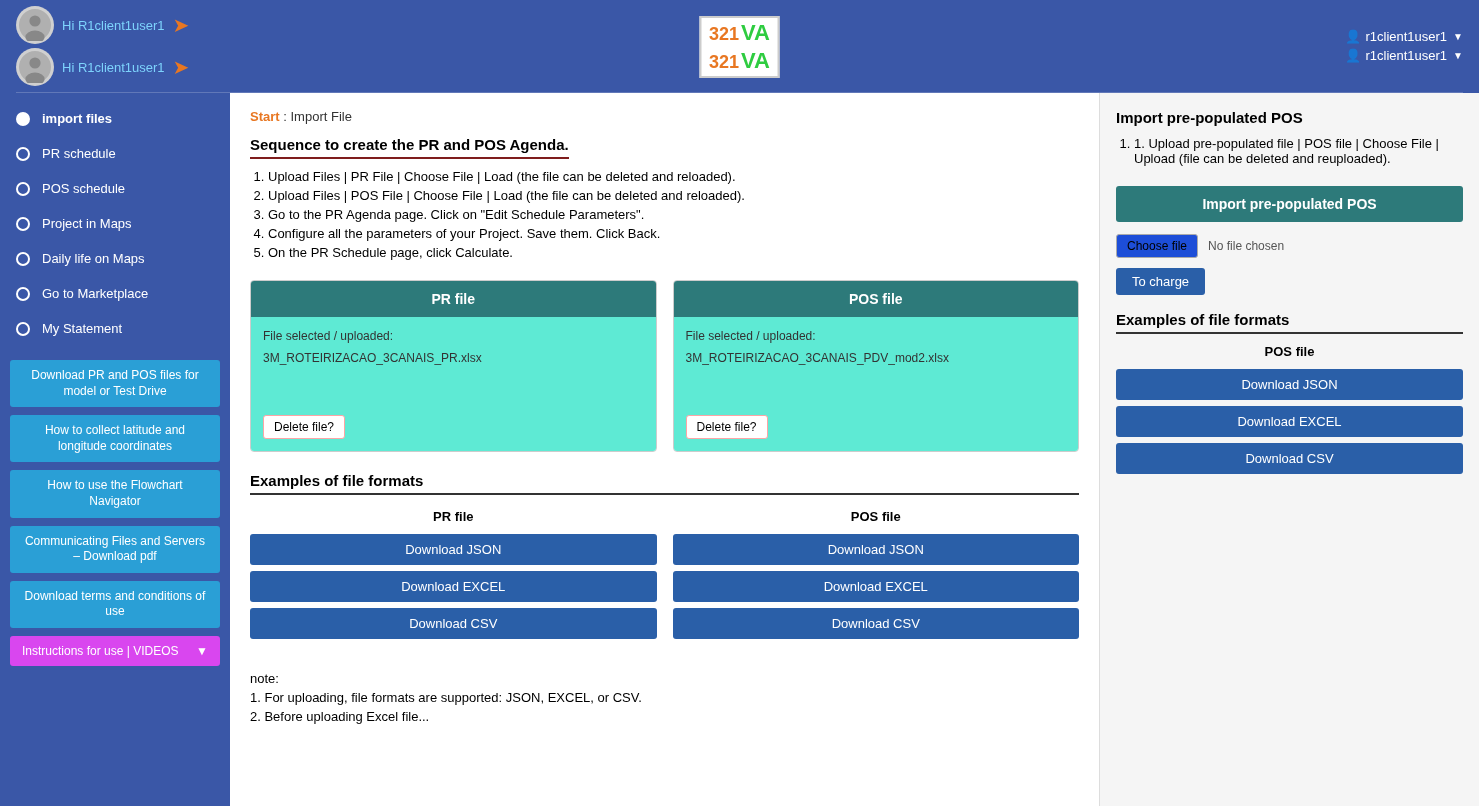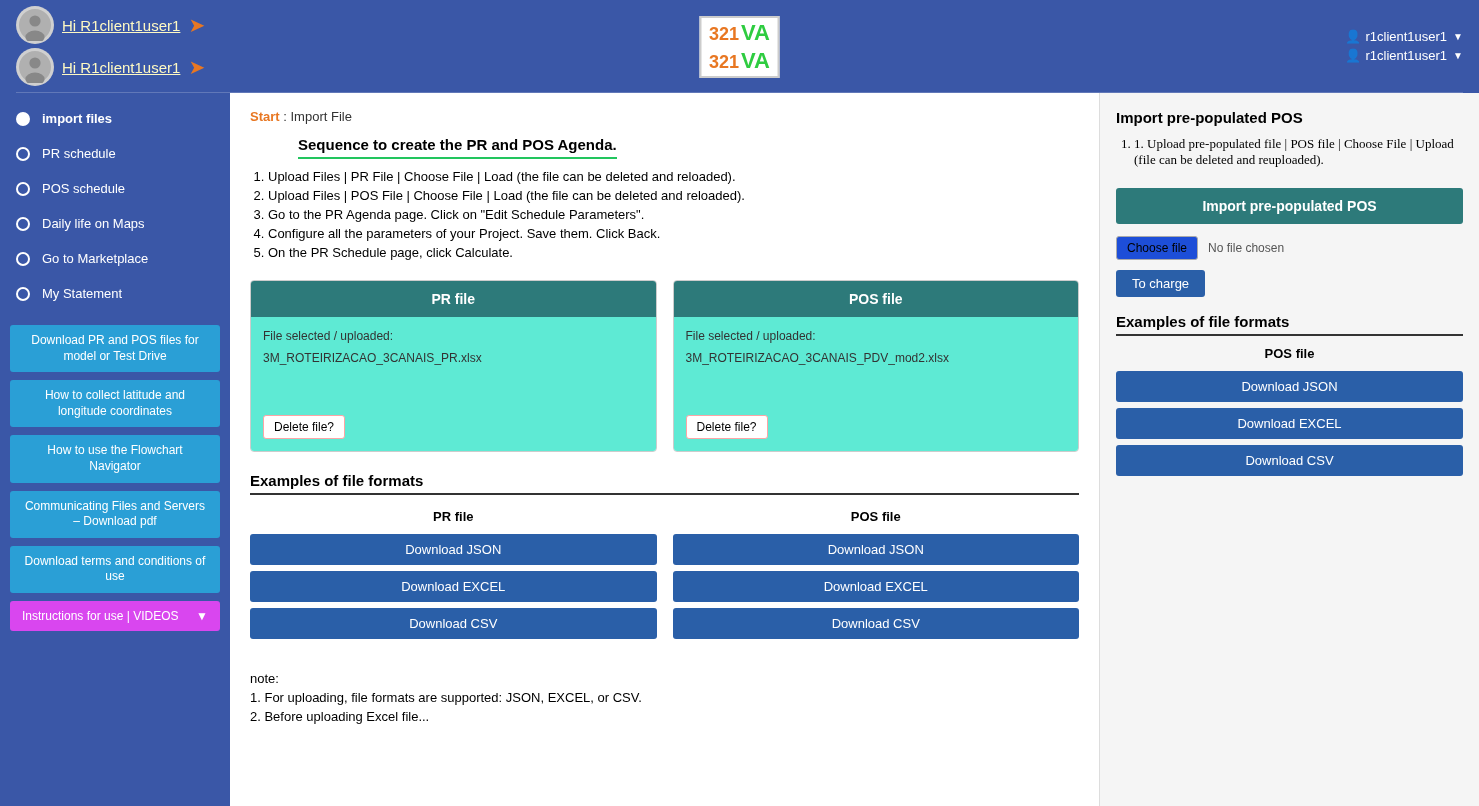--- a/index.html
+++ b/index.html
@@ -6,21 +6,21 @@
     body { font-family: Arial, sans-serif; font-size: 13px; background: #f0f0f0; }
     .header-left { display: flex; flex-direction: column; gap: 4px; }
     .header-user-row { display: flex; align-items: center; gap: 8px; }
     .avatar {
       width: 38px; height: 38px; border-radius: 50%;
       background: #d0d0d0;
       display: flex; align-items: center; justify-content: center;
       overflow: hidden;
     }
     .avatar svg { width: 32px; height: 32px; }
-    .user-name { color: #fef9c3; font-size: 15px; text-decoration: underline; }
+    .user-name { color: #7dd3fc; font-size: 13px; }
     .arrow-icon { color: #e87722; font-size: 20px; }
     .header-right { color: white; font-size: 13px; display: flex; flex-direction: column; gap: 4px; align-items: flex-end; }
     .header-right-row { display: flex; align-items: center; gap: 4px; }
 
     
     .layout { display: flex; height: calc(100vh - 90px); }
 
     
     .sidebar {
       width: 230px;
@@ -100,25 +100,24 @@
     }
 
     
     .breadcrumb { font-size: 13px; margin-bottom: 12px; color: #333; }
     .breadcrumb .start { color: #e87722; font-weight: bold; }
 
     
     .section-title {
       font-size: 15px;
       font-weight: bold;
-      border-bottom: 2px solid #22c55e;
+      border-bottom: 2px solid #7f1d1d;
       padding-bottom: 4px;
       margin-bottom: 10px;
       display: inline-block;
-      margin-left: 48px;
     }
 
     .instructions-list { padding-left: 18px; margin-bottom: 20px; }
     .instructions-list li { margin-bottom: 4px; font-size: 13px; }
 
     
     .upload-section-title {
       font-size: 15px;
       font-weight: bold;
       border-bottom: 2px solid #333;
@@ -181,21 +180,21 @@
     
     .notes-section { margin-top: 10px; font-size: 13px; }
     .notes-section p { margin-bottom: 4px; }
 
     
     .right-panel-title {
       font-size: 15px;
       font-weight: bold;
       margin-bottom: 10px;
     }
-    .right-instructions-list { padding-left: 18px; margin-bottom: 20px; font-size: 13px; font-family: Liberation Serif, serif; }
+    .right-instructions-list { padding-left: 18px; margin-bottom: 20px; font-size: 13px; }
     .right-instructions-list li { margin-bottom: 4px; }
 
     .right-upload-header {
       background: #2d7a7a;
       color: white;
       text-align: center;
       padding: 10px;
       font-size: 14px;
       font-weight: bold;
       border-radius: 3px;
@@ -341,20 +340,24 @@
     <div class="sidebar-nav-item">
       <div class="circle"></div>
       <span>PR schedule</span>
     </div>
     <div class="sidebar-nav-item">
       <div class="circle"></div>
       <span>POS schedule</span>
     </div>
     <div class="sidebar-nav-item">
       <div class="circle"></div>
+      <span>Project in Maps</span>
+    </div>
+    <div class="sidebar-nav-item">
+      <div class="circle"></div>
       <span>Daily life on Maps</span>
     </div>
     <div class="sidebar-nav-item">
       <div class="circle"></div>
       <span>Go to Marketplace</span>
     </div>
     <div class="sidebar-nav-item">
       <div class="circle"></div>
       <span>My Statement</span>
     </div>

